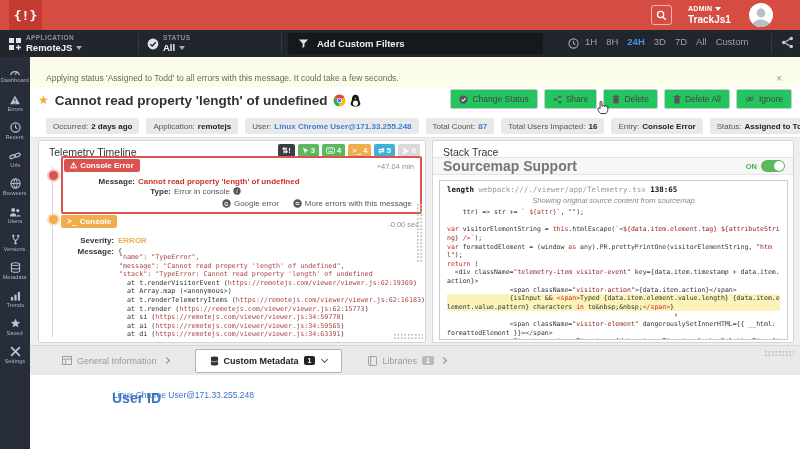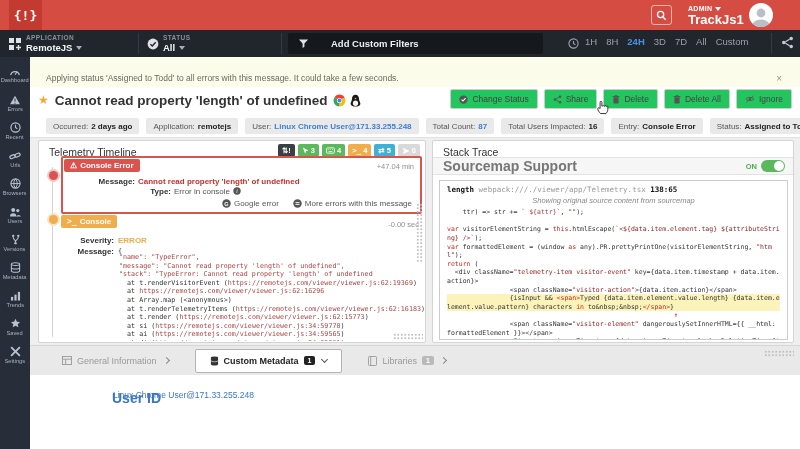--- a/index.html
+++ b/index.html
@@ -6,30 +6,30 @@
     font-family:"Liberation Sans",sans-serif;-webkit-font-smoothing:antialiased;}
   *{box-sizing:border-box;}
   .abs{position:absolute;}
   
   .topbar{position:absolute;left:0;top:0;width:800px;height:30px;background:#d54c42;display:flex;align-items:center;}
   .logo-tile{position:absolute;left:9px;top:0;width:33px;height:30px;background:#c33a31;display:flex;align-items:center;justify-content:center;
     color:#fff;font-family:"DejaVu Sans Mono",monospace;font-weight:bold;font-size:13px;}
   .search-btn{position:absolute;left:651px;top:5px;width:21px;height:20px;border:1px solid #f0b5b0;border-radius:3px;display:flex;align-items:center;justify-content:center;background:transparent;}
   .account{position:absolute;left:688px;top:3px;color:#fff;line-height:11px;}
   .account .adm{font-size:7px;font-weight:bold;letter-spacing:.3px;display:flex;align-items:center;gap:3px;}
-  .account .nm{font-size:13px;font-weight:bold;}
+  .account .nm{font-size:10px;font-weight:bold;}
   .caret{width:0;height:0;border-left:3px solid transparent;border-right:3px solid transparent;border-top:4px solid #fff;display:inline-block;}
   .avatar{position:absolute;left:749px;top:3px;width:24px;height:24px;border-radius:50%;background:#fff;overflow:hidden;display:flex;align-items:flex-end;justify-content:center;}
   
   .filterbar{position:absolute;left:0;top:30px;width:800px;height:27px;background:#21262d;color:#e8ebef;}
   .fb-group{position:absolute;top:3px;line-height:10px;}
   .fb-label{font-size:6.5px;color:#8a919b;letter-spacing:.4px;font-weight:bold;}
   .fb-value{font-size:9.5px;font-weight:bold;color:#f2f4f6;display:flex;align-items:center;gap:4px;}
   .fb-div{position:absolute;top:3px;width:1px;height:21px;background:#343a43;}
-  .filter-input{position:absolute;left:288px;top:3px;width:255px;height:21px;background:#15181d;border-radius:2px;display:flex;align-items:center;gap:22px;padding:0 10px;}
+  .filter-input{position:absolute;left:288px;top:3px;width:255px;height:21px;background:#15181d;border-radius:2px;display:flex;align-items:center;gap:8px;padding:0 10px;}
   .filter-input span{font-size:9.5px;font-weight:bold;color:#eceff3;}
   .ranges{position:absolute;left:585px;top:6px;display:flex;align-items:center;gap:9px;color:#9aa1ab;font-size:9.5px;}
   .ranges .rng.active{color:#4a90e2;font-weight:bold;}
   .share-top{position:absolute;left:781px;top:6px;}
   
   .sidebar{position:absolute;left:0;top:57px;width:30px;height:392px;background:#272e3a;display:flex;flex-direction:column;padding-top:4px;}
   .side-item{height:28px;display:flex;flex-direction:column;align-items:center;justify-content:center;gap:1px;}
   .side-item .lbl{font-size:6px;color:#aab3c0;transform:scale(.95);white-space:nowrap;}
   
   .alert-bar{position:absolute;left:30px;top:57px;width:770px;height:43px;background:#fbfce9;border-bottom:1px solid #e9e9d2;display:flex;align-items:center;}
@@ -533,21 +533,20 @@
     </div>
     <div class="cs-row" style="top:106px;">
       <span class="cs-lab">Message:</span>
       <span style="margin-left:4px;font-family:'DejaVu Sans Mono',monospace;font-size:6.7px;">{</span>
     </div>
     <div class="json-lines">
         <div class="jl"><span class="seg-r">"name": "TypeError",</span></div>
         <div class="jl"><span class="seg-r">"message": "Cannot read property 'length' of undefined",</span></div>
         <div class="jl"><span class="seg-r">"stack": "TypeError: Cannot read property 'length' of undefined</span></div>
         <div class="jl"><span class="seg-d">  at t.renderVisitorEvent (</span><span class="seg-r">https://remotejs.com/viewer/viewer.js:62:19369</span><span class="seg-d">)</span></div>
-        <div class="jl"><span class="seg-d">  at </span><span class="seg-r">https://remotejs.com/viewer/viewer.js:62:16296</span></div>
         <div class="jl"><span class="seg-d">  at Array.map (&lt;anonymous&gt;)</span></div>
         <div class="jl"><span class="seg-d">  at t.renderTelemetryItems (</span><span class="seg-r">https://remotejs.com/viewer/viewer.js:62:16183</span><span class="seg-d">)</span></div>
         <div class="jl"><span class="seg-d">  at t.render (</span><span class="seg-r">https://remotejs.com/viewer/viewer.js:62:15773</span><span class="seg-d">)</span></div>
         <div class="jl"><span class="seg-d">  at si (</span><span class="seg-r">https://remotejs.com/viewer/viewer.js:34:59770</span><span class="seg-d">)</span></div>
         <div class="jl"><span class="seg-d">  at ai (</span><span class="seg-r">https://remotejs.com/viewer/viewer.js:34:59565</span><span class="seg-d">)</span></div>
         <div class="jl"><span class="seg-d">  at di (</span><span class="seg-r">https://remotejs.com/viewer/viewer.js:34:63391</span><span class="seg-d">)</span></div>
       </div>
     <div class="grip grip-v abs" style="right:2px;top:62px;"></div>
     <div class="grip grip-h abs" style="right:2px;bottom:2px;"></div>
   </div>

